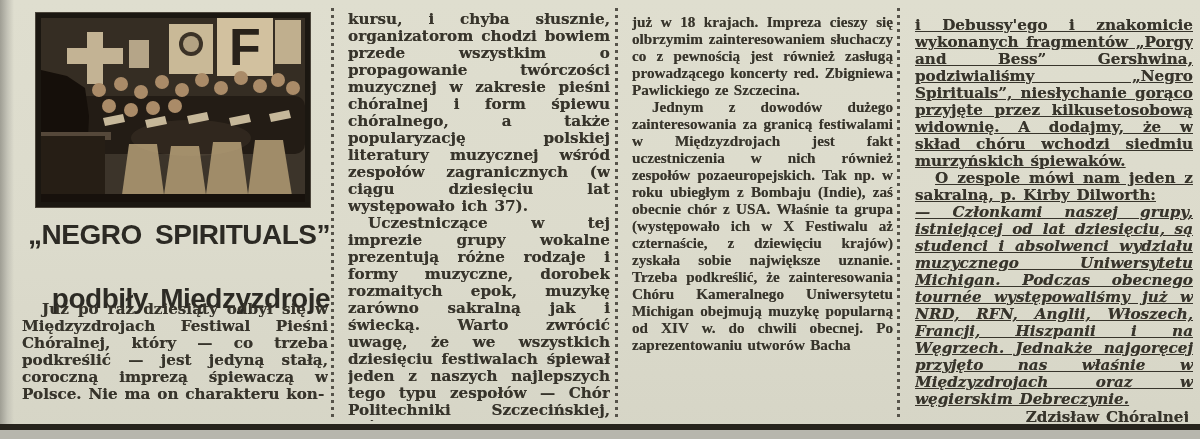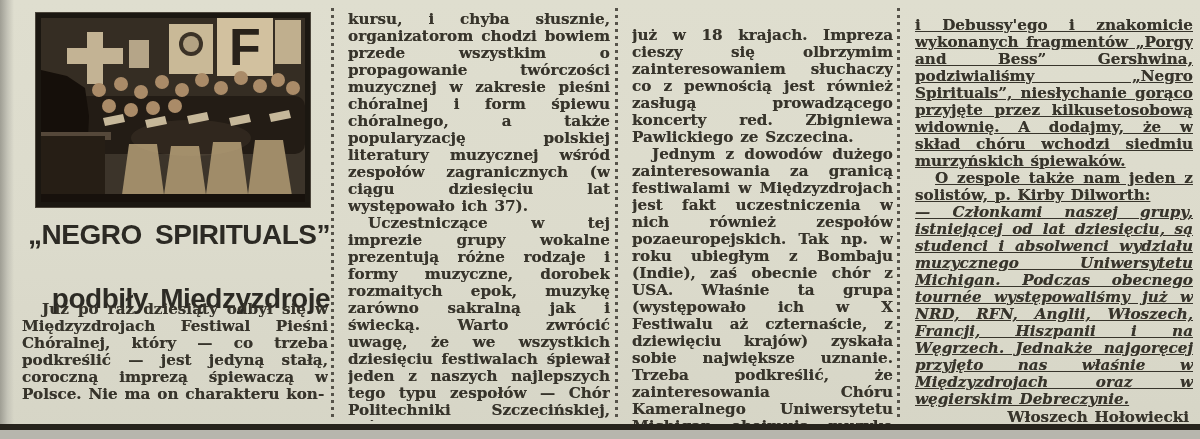--- a/index.html
+++ b/index.html
@@ -20,21 +20,21 @@
   .headline{position:absolute;left:16px;top:215px;width:314px;text-align:right;
     font-family:"Liberation Sans", sans-serif;font-weight:700;color:#2c2a24;}
   .hl1{font-size:28px;letter-spacing:-0.5px;line-height:40px;word-spacing:6px;}
   .hl2{font-size:28px;letter-spacing:-0.5px;line-height:40px;word-spacing:5px;margin-top:24px;}
 
   .col{position:absolute;overflow:hidden;}
   .col p{margin:0;text-align:justify;font-size:15.2px;line-height:17px;font-weight:700;
     word-spacing:1.5px;text-shadow:0 0 0.5px rgba(44,40,32,0.55);hyphens:auto;}
   .col1{left:22px;top:301px;width:306px;height:118px;}
   .col2{left:348px;top:11px;width:262px;height:410px;}
-  .col3{left:632px;top:27px;width:261px;height:405px;}
+  .col3{left:632px;top:13px;width:261px;height:405px;font-family:Liberation Serif, serif;}
   .col4{left:915px;top:17px;width:278px;height:405px;text-decoration:underline;}
   .ind{text-indent:20px;}
   .quote{font-style:italic;}
   .byline{text-align:right !important;padding-right:4px;margin-top:1px !important;}
 
   .colsep{position:absolute;top:8px;height:412px;width:3px;
     background:repeating-linear-gradient(to bottom,#56534a 0px,#56534a 3px,rgba(0,0,0,0) 3px,rgba(0,0,0,0) 7px);}
   .sep1{left:331px;} .sep2{left:615px;} .sep3{left:897px;}
 </style>
 </head>
@@ -123,20 +123,20 @@
 
   <div class="col col3">
     <p>już w 18 krajach. Impreza cieszy się olbrzymim zainteresowaniem słuchaczy co z pewnością jest również zasługą prowadzącego koncerty red. Zbigniewa Pawlickiego ze Szczecina.</p>
     <p class="ind">Jednym z dowodów dużego zainteresowania za granicą festiwalami w Międzyzdrojach jest fakt uczestniczenia w nich również zespołów pozaeuropejskich. Tak np. w roku ubiegłym z Bombaju (Indie), zaś obecnie chór z USA. Właśnie ta grupa (występowało ich w X Festiwalu aż czternaście, z dziewięciu krajów) zyskała sobie największe uznanie. Trzeba podkreślić, że zainteresowania Chóru Kameralnego Uniwersytetu Michigan obejmują muzykę popularną od XIV w. do chwili obecnej. Po zaprezentowaniu utworów Bacha</p>
   </div>
 
   <div class="colsep sep3"></div>
 
   <div class="col col4">
     <p>i Debussy'ego i znakomicie wykonanych fragmentów „Porgy and Bess” Gershwina, podziwialiśmy „Negro Spirituals”, niesłychanie gorąco przyjęte przez kilkusetosobową widownię. A dodajmy, że w skład chóru wchodzi siedmiu murzyńskich śpiewaków.</p>
-    <p class="ind">O zespole także nam jeden z solistów, p. Kirby Dilworth:</p>
+    <p class="ind">O zespole mówi nam jeden z sakralną, p. Kirby Dilworth:</p>
     <p class="quote">— Członkami naszej grupy, istniejącej od lat dziesięciu, są studenci i absolwenci wydziału muzycznego Uniwersytetu Michigan. Podczas obecnego tournée występowaliśmy już w NRD, RFN, Anglii, Włoszech, Francji, Hiszpanii i na Węgrzech. Jednakże najgoręcej przyjęto nas właśnie w Międzyzdrojach oraz w węgierskim Debreczynie.</p>
-    <p class="byline">Włoszech Hołowiecki</p>
+    <p class="byline">Zdzisław Chóralnej</p>
   </div>
 
   <div class="rule-bottom"></div>
   <div class="edge-bottom"></div>
 </div>
 
 </body></html>

